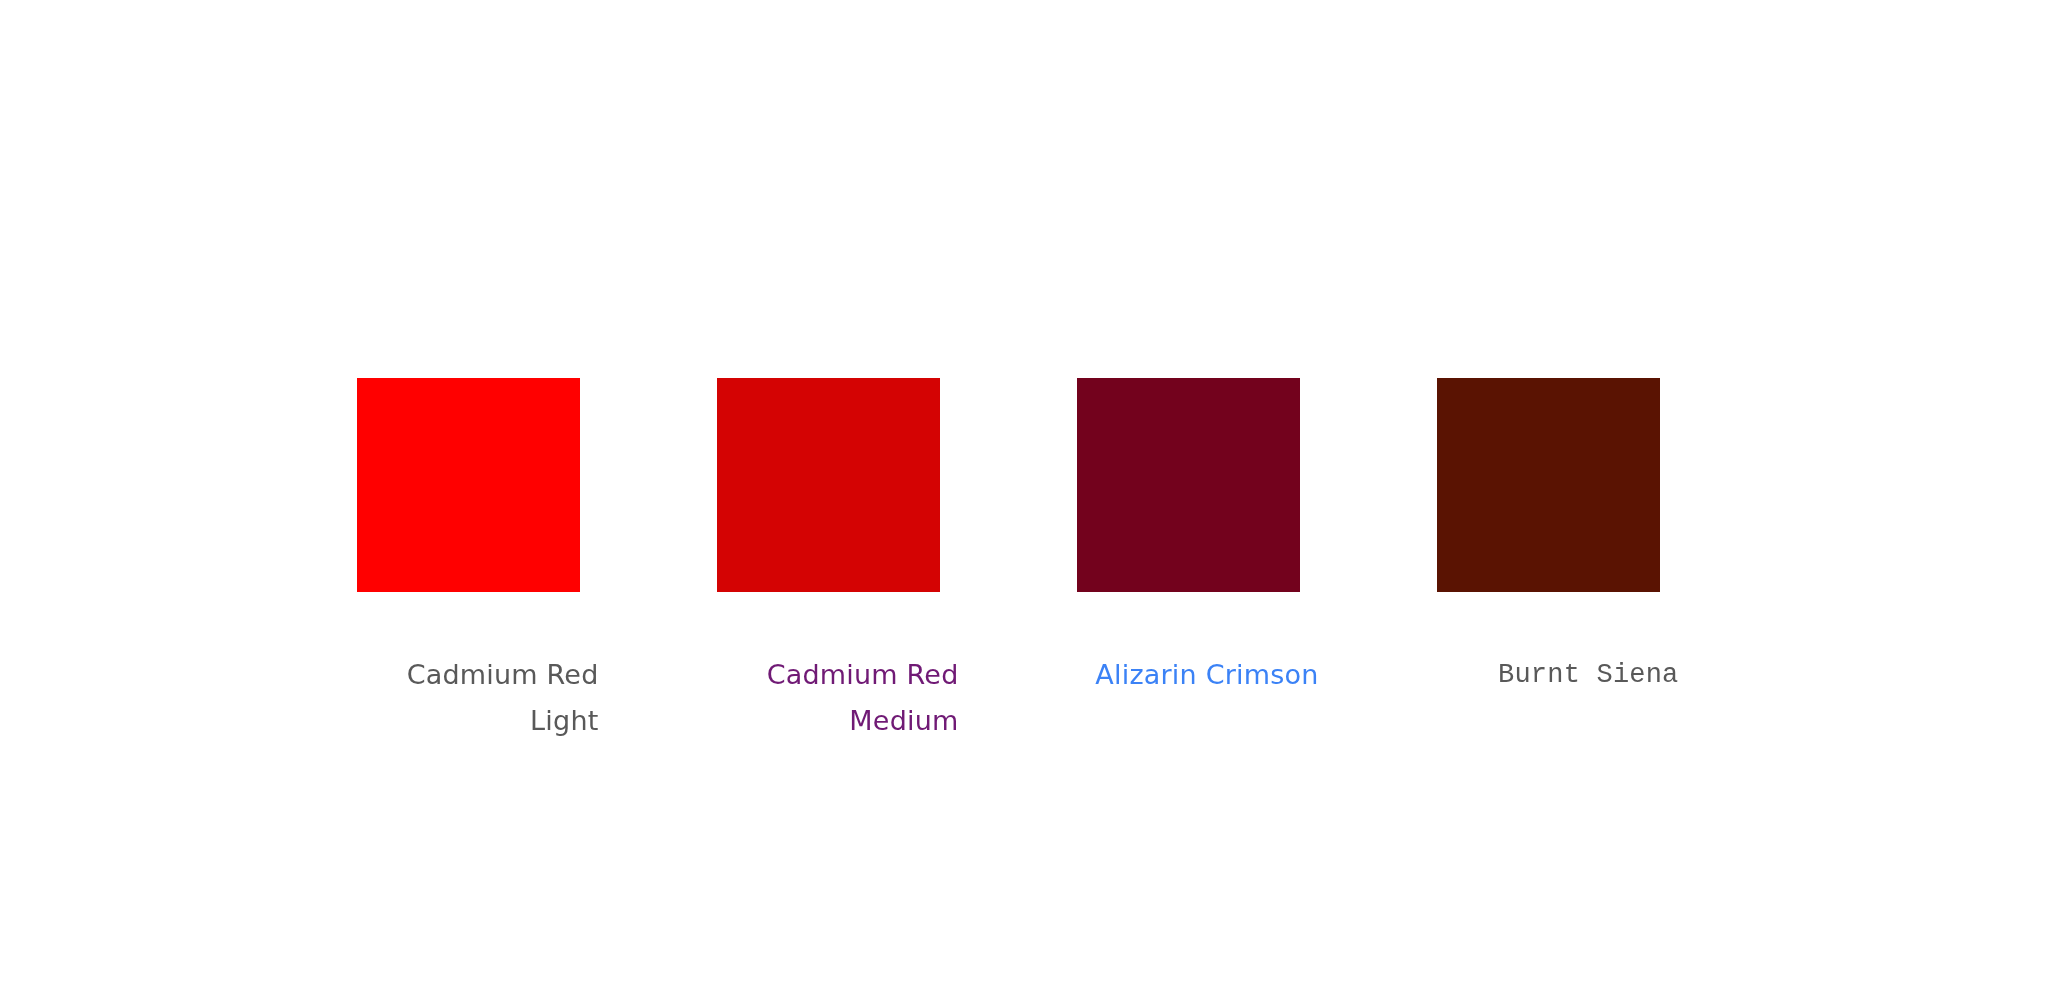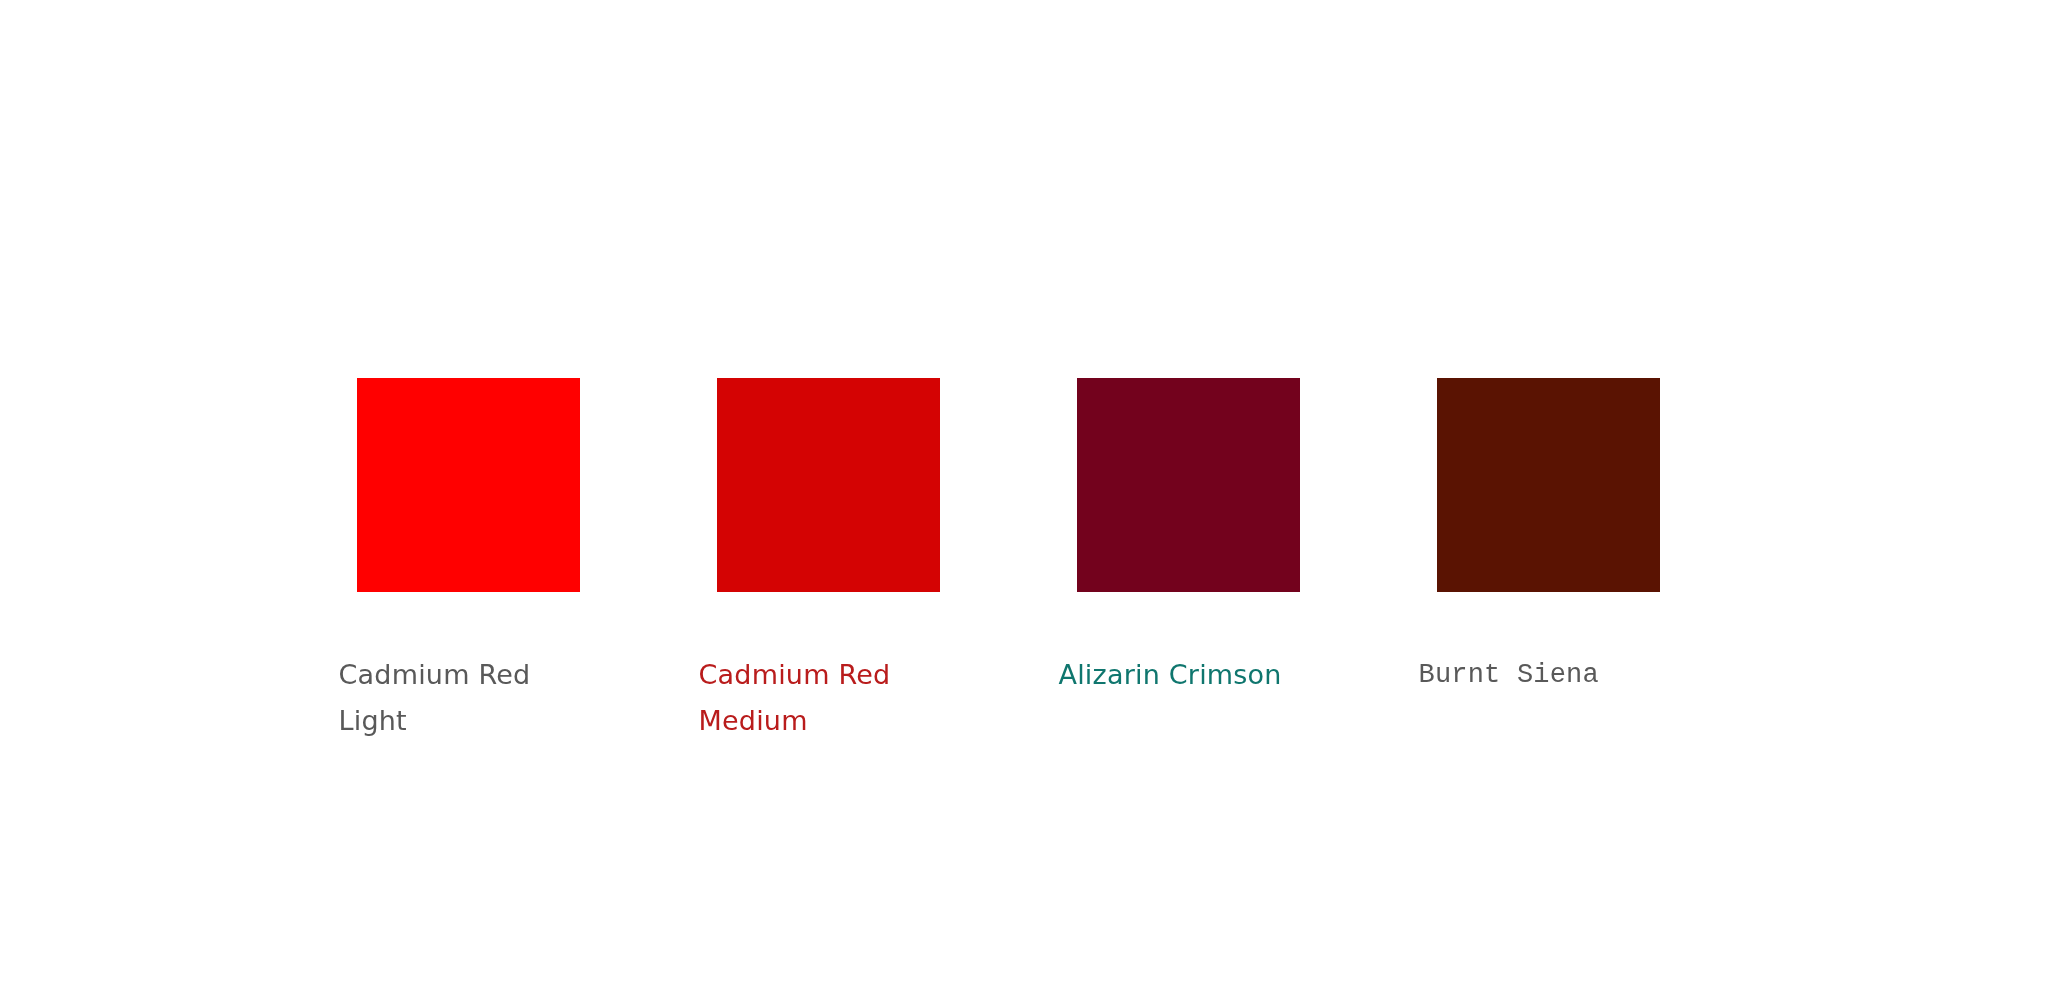--- a/index.html
+++ b/index.html
@@ -47,21 +47,21 @@
   .swatch-chip {
     width: 223px;
     height: 214px;
     display: block;
     background: #cccccc;
   }
 
   .swatch-label {
     margin-top: 60px;
     width: 260px;
-    text-align: left;
+    text-align: right;
     font-family: "DejaVu Sans", "Liberation Sans", sans-serif;
     font-size: 27px;
     line-height: 46px;
     font-weight: 400;
     color: #595959;
     letter-spacing: 0.2px;
     word-wrap: break-word;
   }
 </style>
 </head>
@@ -71,26 +71,26 @@
 
   <div class="swatch-row">
 
     <div class="swatch-cell">
       <div class="swatch-chip" style="background: rgb(255, 0, 0);"></div>
       <div class="swatch-label" style="color: rgb(89, 89, 89);">Cadmium Red Light</div>
     </div>
 
     <div class="swatch-cell">
       <div class="swatch-chip" style="background: rgb(212, 3, 3);"></div>
-      <div class="swatch-label" style="color: #b91c1c;">Cadmium Red Medium</div>
+      <div class="swatch-label" style="color: #701a75;">Cadmium Red Medium</div>
     </div>
 
     <div class="swatch-cell">
       <div class="swatch-chip" style="background: rgb(115, 2, 29);"></div>
-      <div class="swatch-label" style="color: #0f766e;">Alizarin Crimson</div>
+      <div class="swatch-label" style="color: #3b82f6;">Alizarin Crimson</div>
     </div>
 
     <div class="swatch-cell">
       <div class="swatch-chip" style="background: rgb(90, 19, 2);"></div>
       <div class="swatch-label" style="color: rgb(89, 89, 89); font-family: Liberation Mono, monospace;">Burnt Siena</div>
     </div>
 
   </div>
 </div>
 

